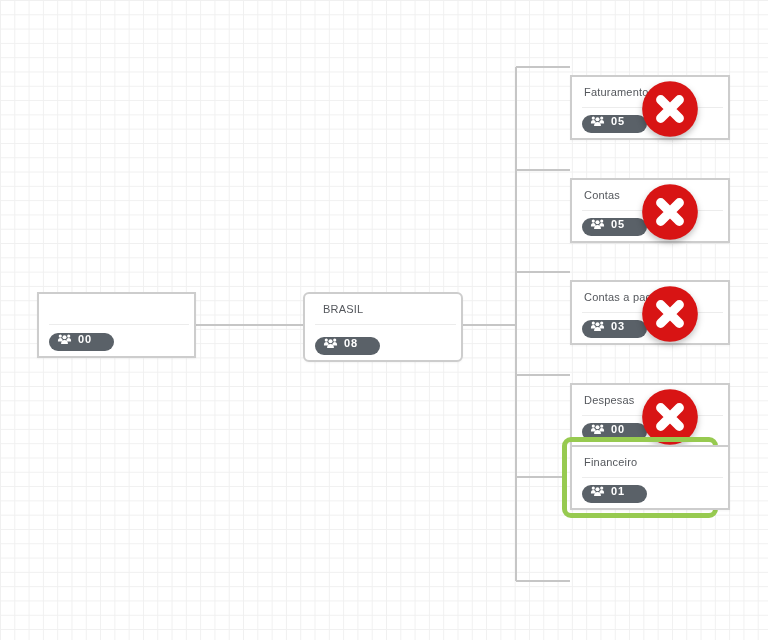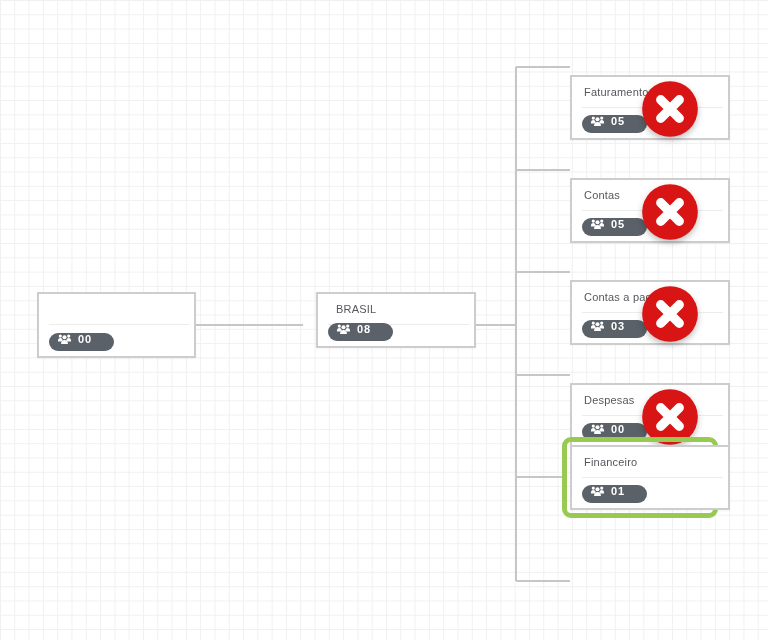--- a/index.html
+++ b/index.html
@@ -56,21 +56,21 @@
   .remove-btn {
     position: absolute; left: 69px; top: 3px;
     width: 58px; height: 58px; cursor: pointer;
   }
   .remove-btn svg {
     width: 58px; height: 58px; display: block;
     filter: drop-shadow(0 3px 3px rgba(0,0,0,0.25));
   }
   
   #node-root   { left: 37px;  top: 292px; width: 159px; height: 66px; }
-  #node-parent { left: 316px; top: 292px; height: 56px; }
+  #node-parent { left: 303px; top: 292px; height: 70px; border-radius: 6px; }
   .child { left: 570px; margin-top: 40px; }
   #node-child-0 { top: 35px; }
   #node-child-1 { top: 138px; }
   #node-child-2 { top: 240px; }
   #node-child-3 { top: 343px; }
   #node-child-5 { top: 548px; }
   .selection-ring {
     position: absolute; left: 562px; top: 437px;
     width: 156px; height: 81px;
     border: 5px solid #97ca50;

